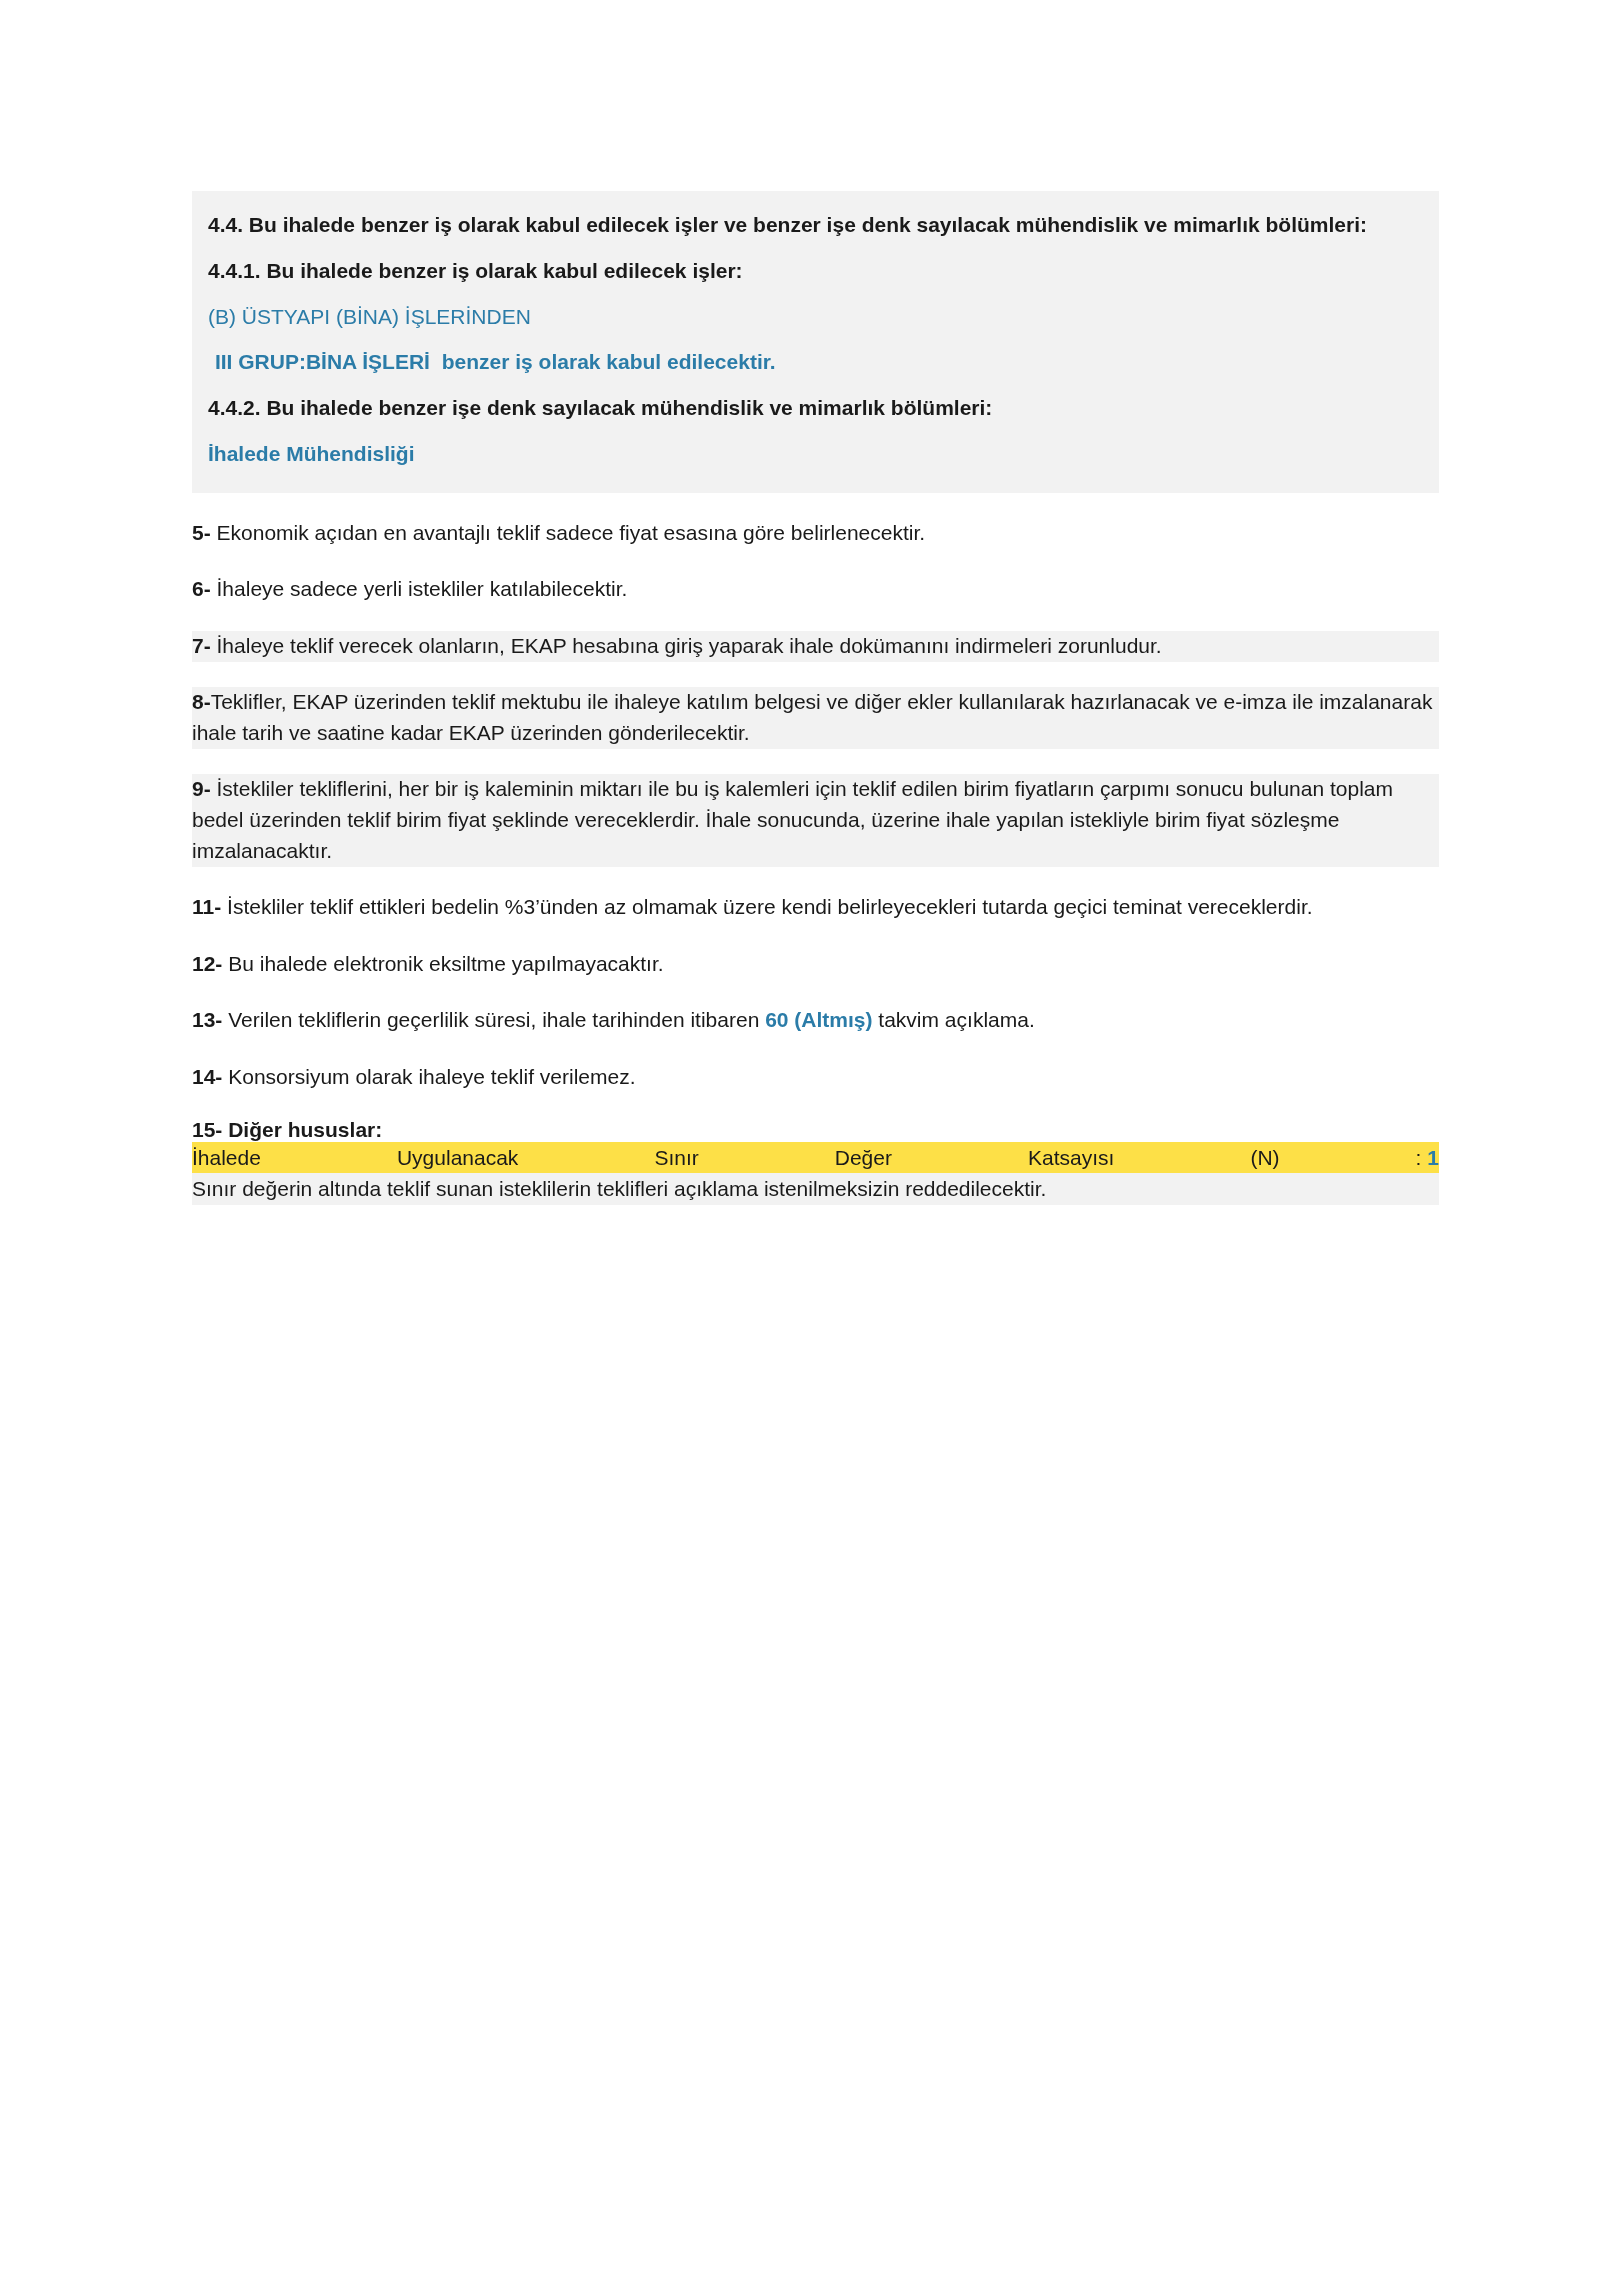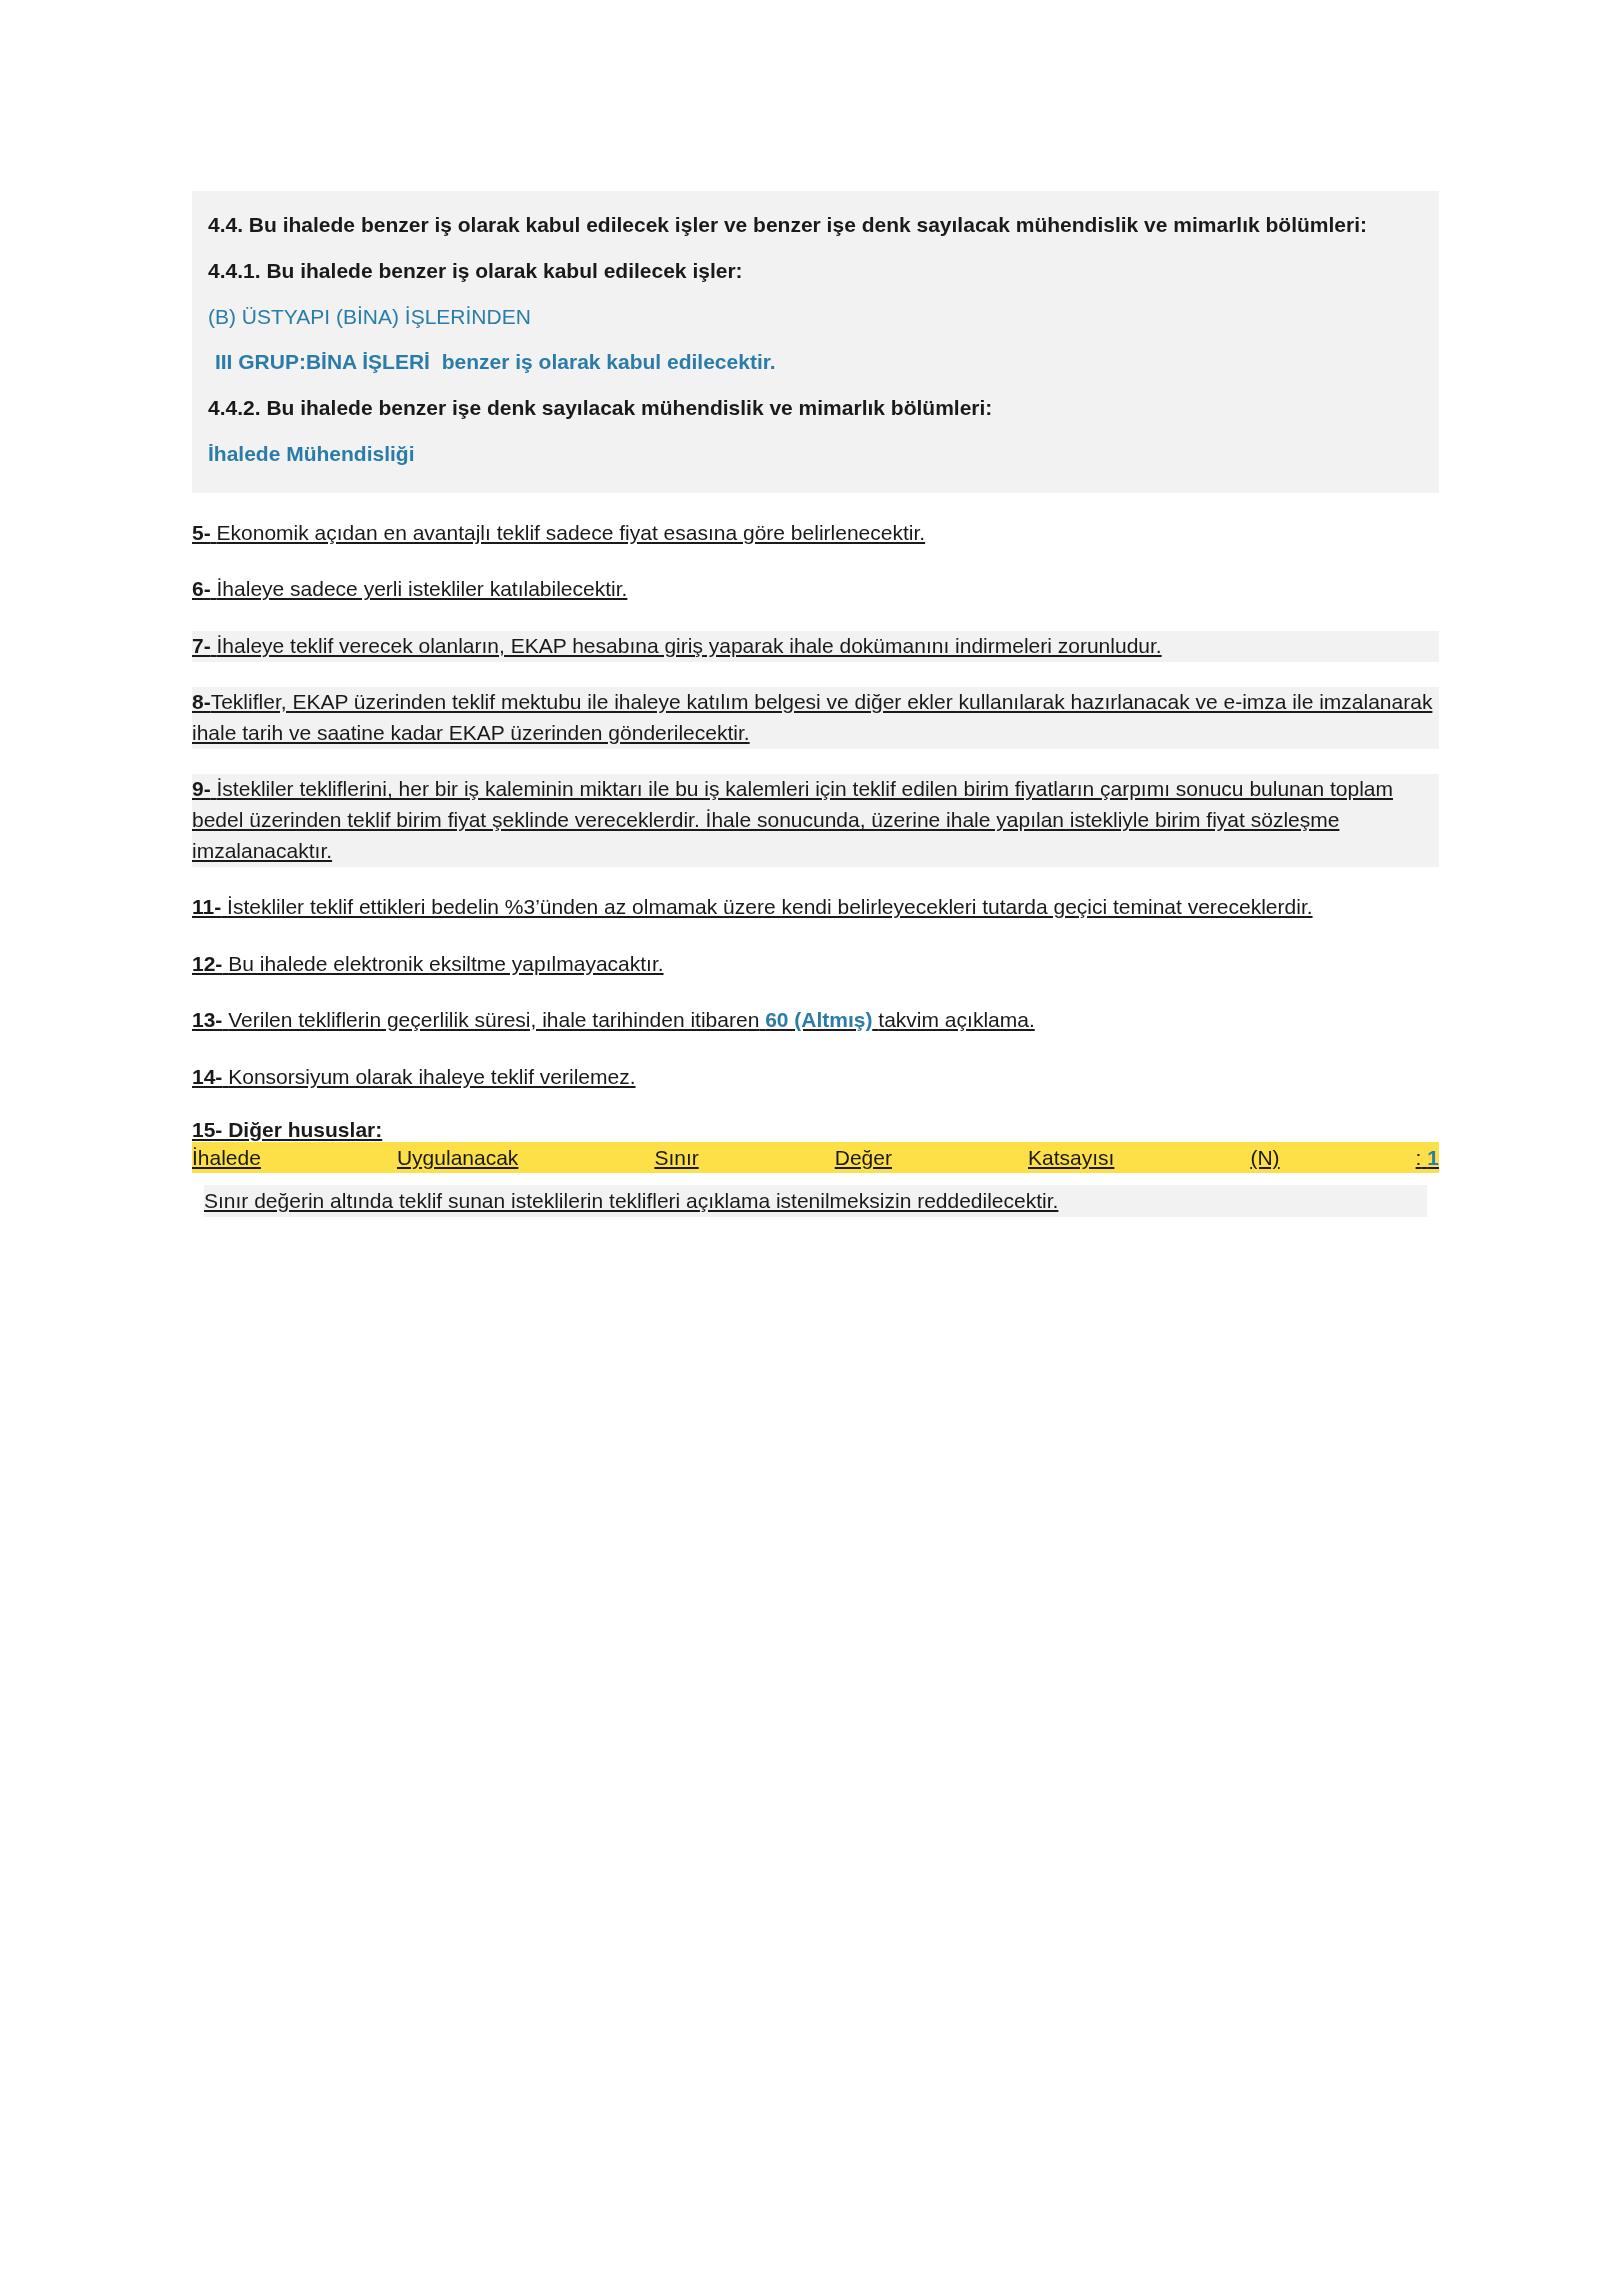--- a/index.html
+++ b/index.html
@@ -54,21 +54,20 @@
   
   .para {
     font-size: 21px;
     line-height: 1.47;
     color: #1a1a1a;
     margin: 0;
     padding: 0;
   }
   .para-wrap {
     margin-top: 25.5px;
-    text-decoration: underline;
   }
   .para b {
     font-weight: bold;
   }
   .shade {
     background: #f2f2f2;
   }
   .accent {
     color: #2b7ca8;
     font-weight: bold;
@@ -92,21 +91,21 @@
     box-sizing: border-box;
   }
   .justified-row .colon-val {
     white-space: nowrap;
   }
   .row-tail {
     font-size: 21px;
     line-height: 1.5;
     color: #1a1a1a;
     background: #f2f2f2;
-    margin: 12px;
+    margin: 0;
   }
   .sp-1 { display: inline-block; width: 5.9px; }
 </style>
 </head>
 <body>
 
 <div class="page">
   <div class="content">
 
     <div class="block-shaded">

